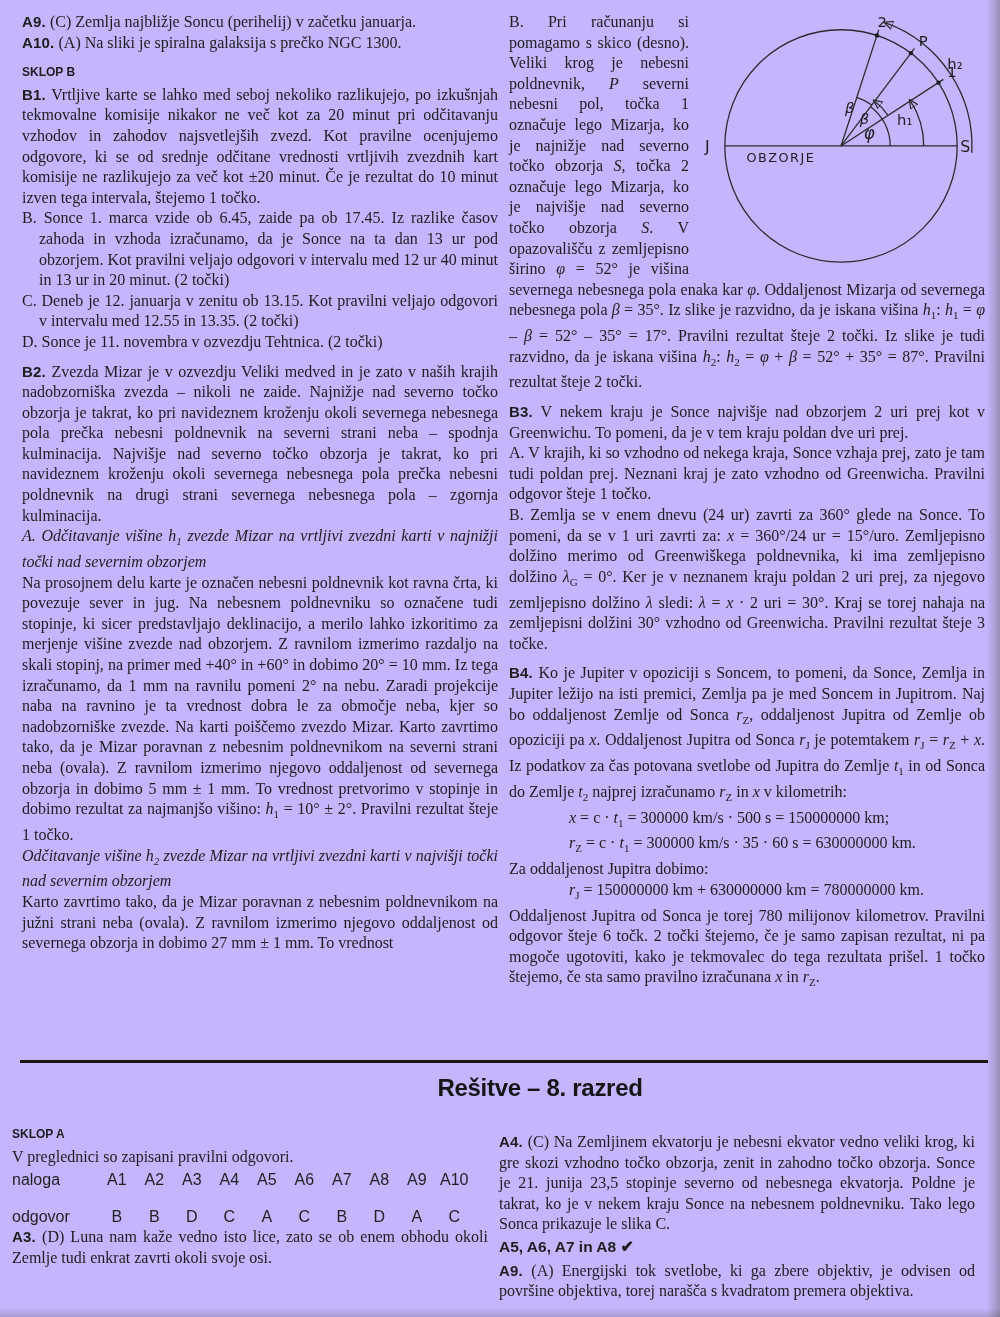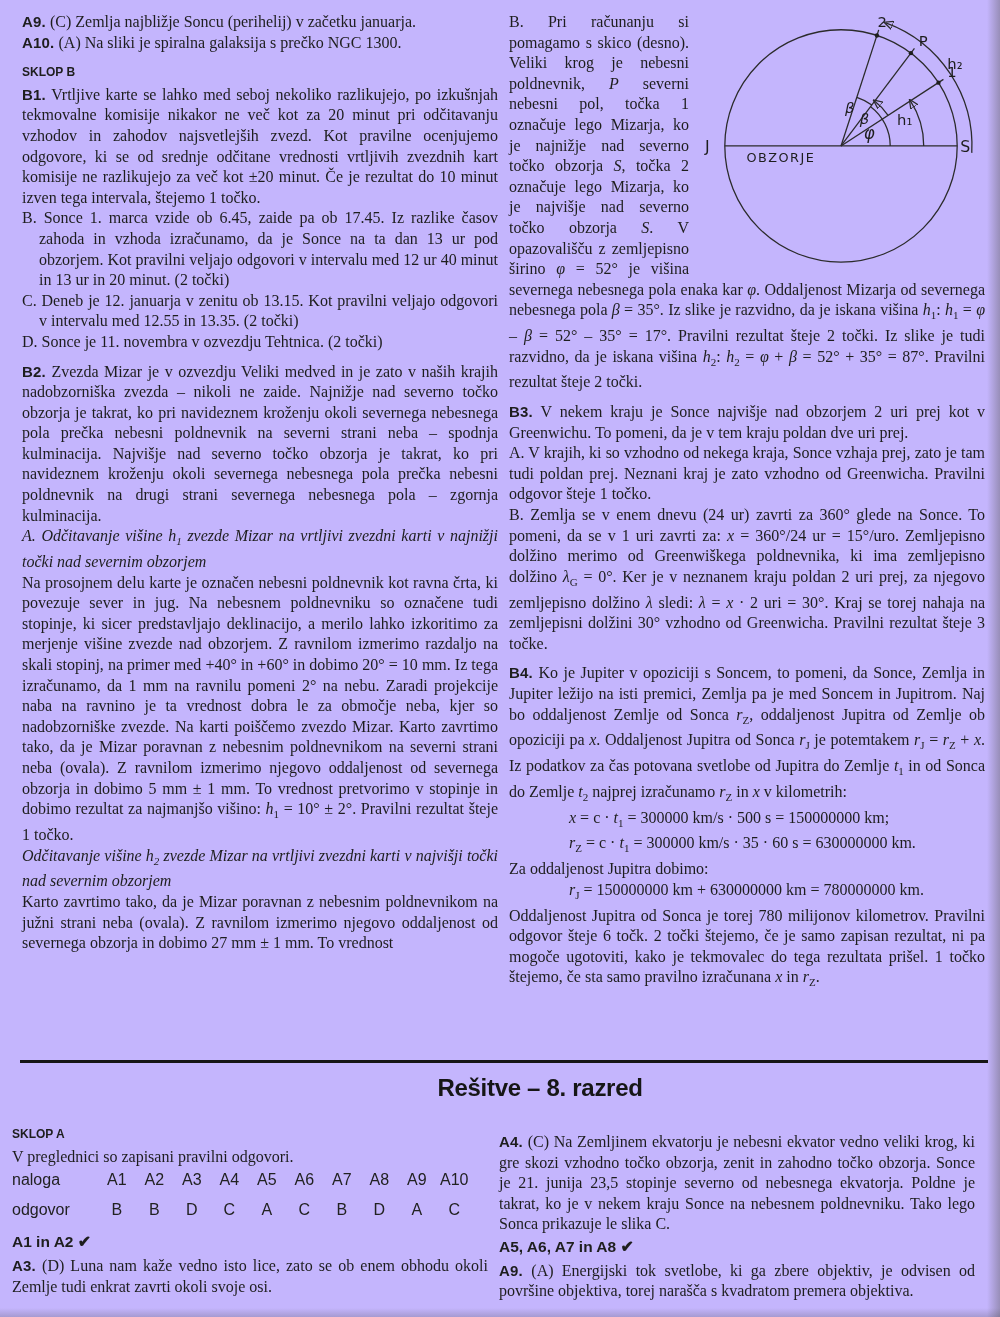--- a/index.html
+++ b/index.html
@@ -43,21 +43,21 @@
     color:#161616;letter-spacing:-0.3px;margin-top:9px;
   }
   .diagram{float:right;width:288px;height:258px;margin:2px 0 4px 8px;}
   .diagram text{font-family:"DejaVu Sans", sans-serif;fill:#1e1e1e;}
   .diagram .gl{font-style:italic;}
   .diagram path, .diagram line, .diagram circle{stroke:#2b2b2b;fill:none;stroke-width:1.3;}
   .diagram .dot{fill:#1e1e1e;stroke:none;}
   .ans-table{
     display:grid;grid-template-columns:86px repeat(10,37.5px);
     font-family:"Liberation Sans", sans-serif;font-size:16px;
-    row-gap:9px;margin-top:3px;color:#222;
+    row-gap:16px;margin-top:3px;color:#222;
   }
   .ans-table .c{text-align:center;}
   .ans-table .h{text-align:left;}
   sub{font-size:11px;}
 </style>
 </head>
 <body>
 
 <div class="page">
 
@@ -170,21 +170,20 @@
         <span class="c">D</span>
         <span class="c">C</span>
         <span class="c">A</span>
         <span class="c">C</span>
         <span class="c">B</span>
         <span class="c">D</span>
         <span class="c">A</span>
         <span class="c">C</span>
       </div>
 
-      <p class="check-line"><span>A1 in A2</span> <span class="check">✔</span></p>
 
       <p><span class="lbl">A3.</span> <span>(D) Luna nam kaže vedno isto lice, zato se ob enem obhodu okoli Zemlje tudi enkrat zavrti okoli svoje osi.</span></p>
     </div>
 
     <div class="col">
       <p style="margin-top:10px;"><span class="lbl">A4.</span> <span>(C) Na Zemljinem ekvatorju je nebesni ekvator vedno veliki krog, ki gre skozi vzhodno točko obzorja, zenit in zahodno točko obzorja. Sonce je 21. junija 23,5 stopinje severno od nebesnega ekvatorja. Poldne je takrat, ko je v nekem kraju Sonce na nebesnem poldnevniku. Tako lego Sonca prikazuje le slika C.</span></p>
 
       <p class="check-line" style="margin-top:2px;"><span>A5, A6, A7 in A8</span> <span class="check">✔</span></p>
 
       <p><span class="lbl">A9.</span> <span>(A) Energijski tok svetlobe, ki ga zbere objektiv, je odvisen od površine objektiva, torej narašča s kvadratom premera objektiva.</span></p>

